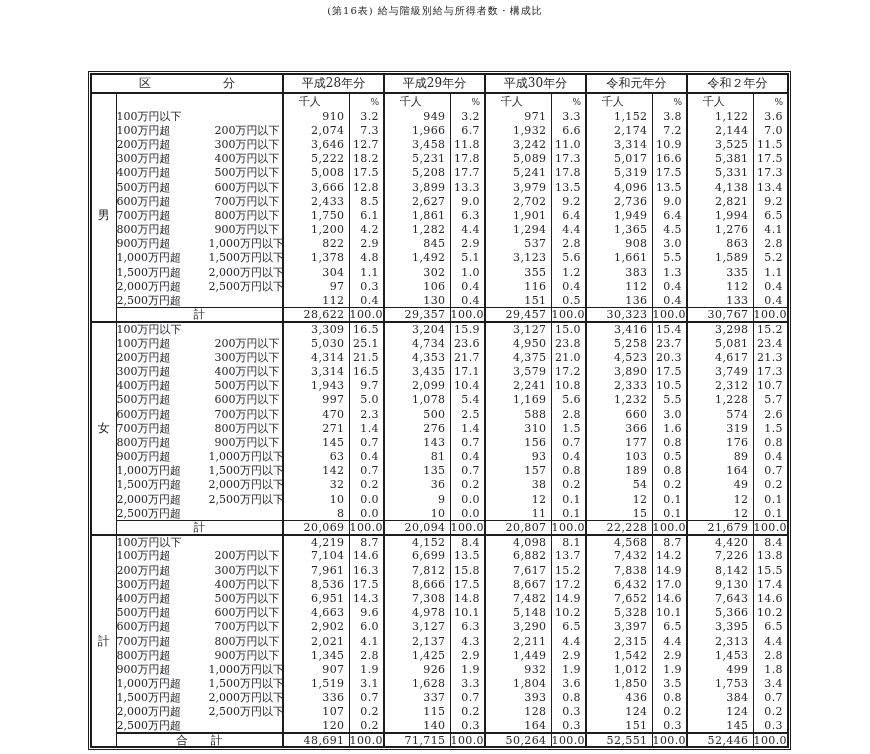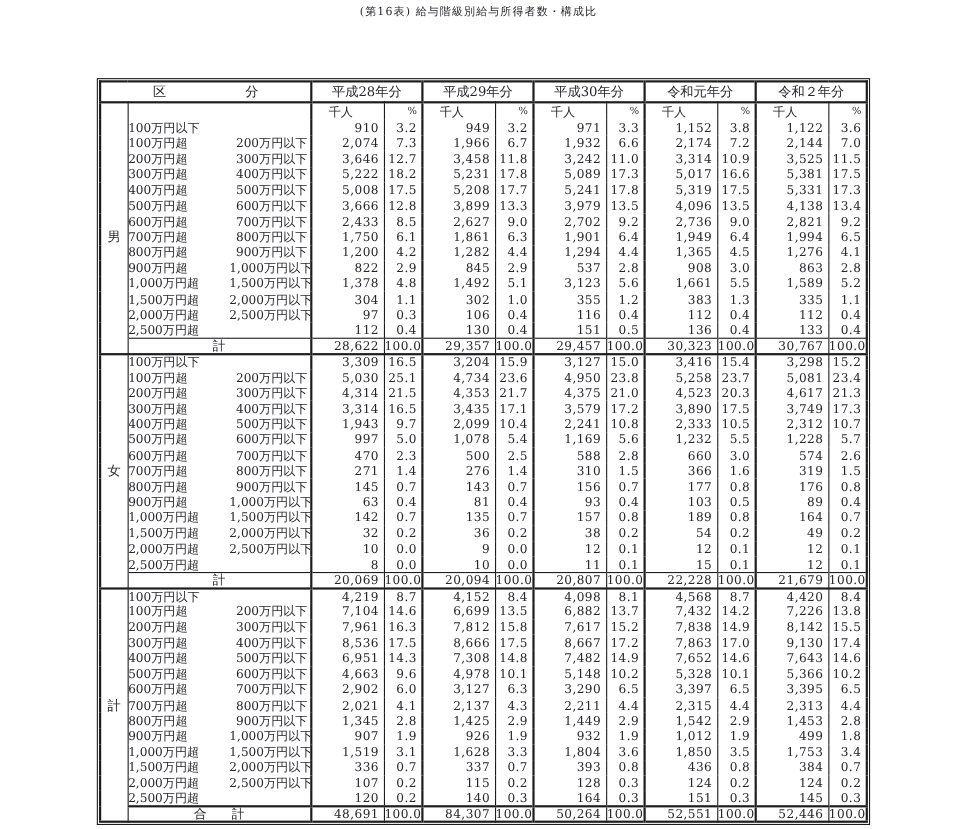--- a/index.html
+++ b/index.html
@@ -555,21 +555,21 @@
             <td class="pct">15.5</td>
           </tr>
           <tr>
             <td class="label"><span class="lo">300万円超</span><span class="hi">400万円以下</span></td>
             <td class="num">8,536</td>
             <td class="pct">17.5</td>
             <td class="num">8,666</td>
             <td class="pct">17.5</td>
             <td class="num">8,667</td>
             <td class="pct">17.2</td>
-            <td class="num">7,863</td>
+            <td class="num">6,432</td>
             <td class="pct">17.0</td>
             <td class="num">9,130</td>
             <td class="pct">17.4</td>
           </tr>
           <tr>
             <td class="label"><span class="lo">400万円超</span><span class="hi">500万円以下</span></td>
             <td class="num">6,951</td>
             <td class="pct">14.3</td>
             <td class="num">7,308</td>
             <td class="pct">14.8</td>
@@ -694,21 +694,21 @@
             <td class="pct">0.3</td>
             <td class="num">151</td>
             <td class="pct">0.3</td>
             <td class="num">145</td>
             <td class="pct">0.3</td>
           </tr>
           <tr class="total grand">
             <td class="total-label">合　　計</td>
             <td class="num">48,691</td>
             <td class="pct">100.0</td>
-            <td class="num">84,307</td>
+            <td class="num">71,715</td>
             <td class="pct">100.0</td>
             <td class="num">50,264</td>
             <td class="pct">100.0</td>
             <td class="num">52,551</td>
             <td class="pct">100.0</td>
             <td class="num">52,446</td>
             <td class="pct">100.0</td>
           </tr>
         </tbody>
       </table>

